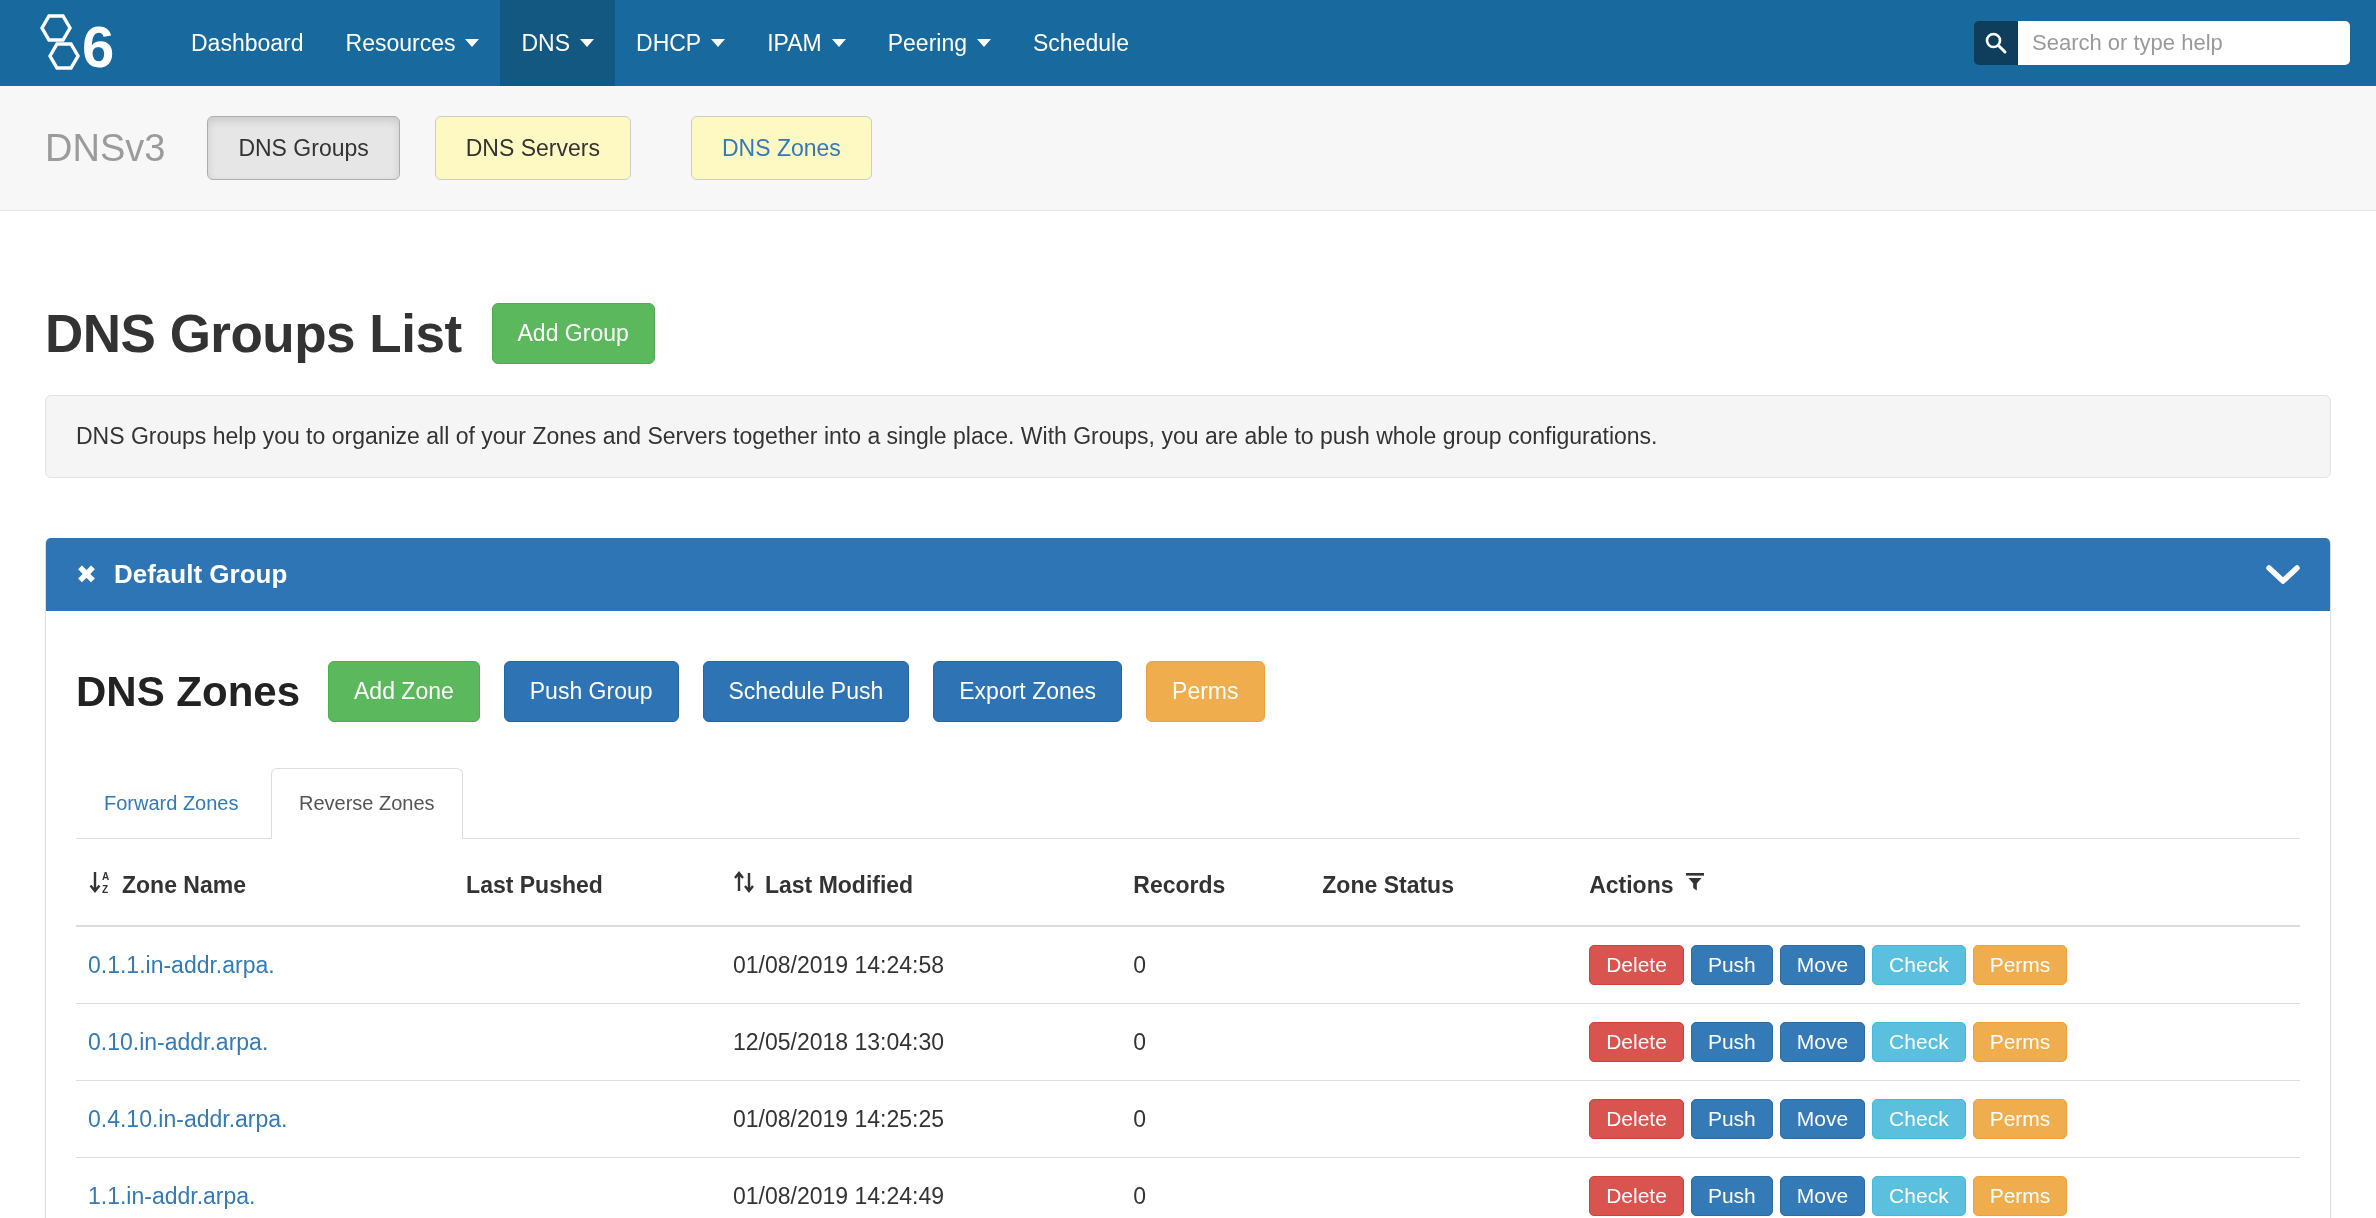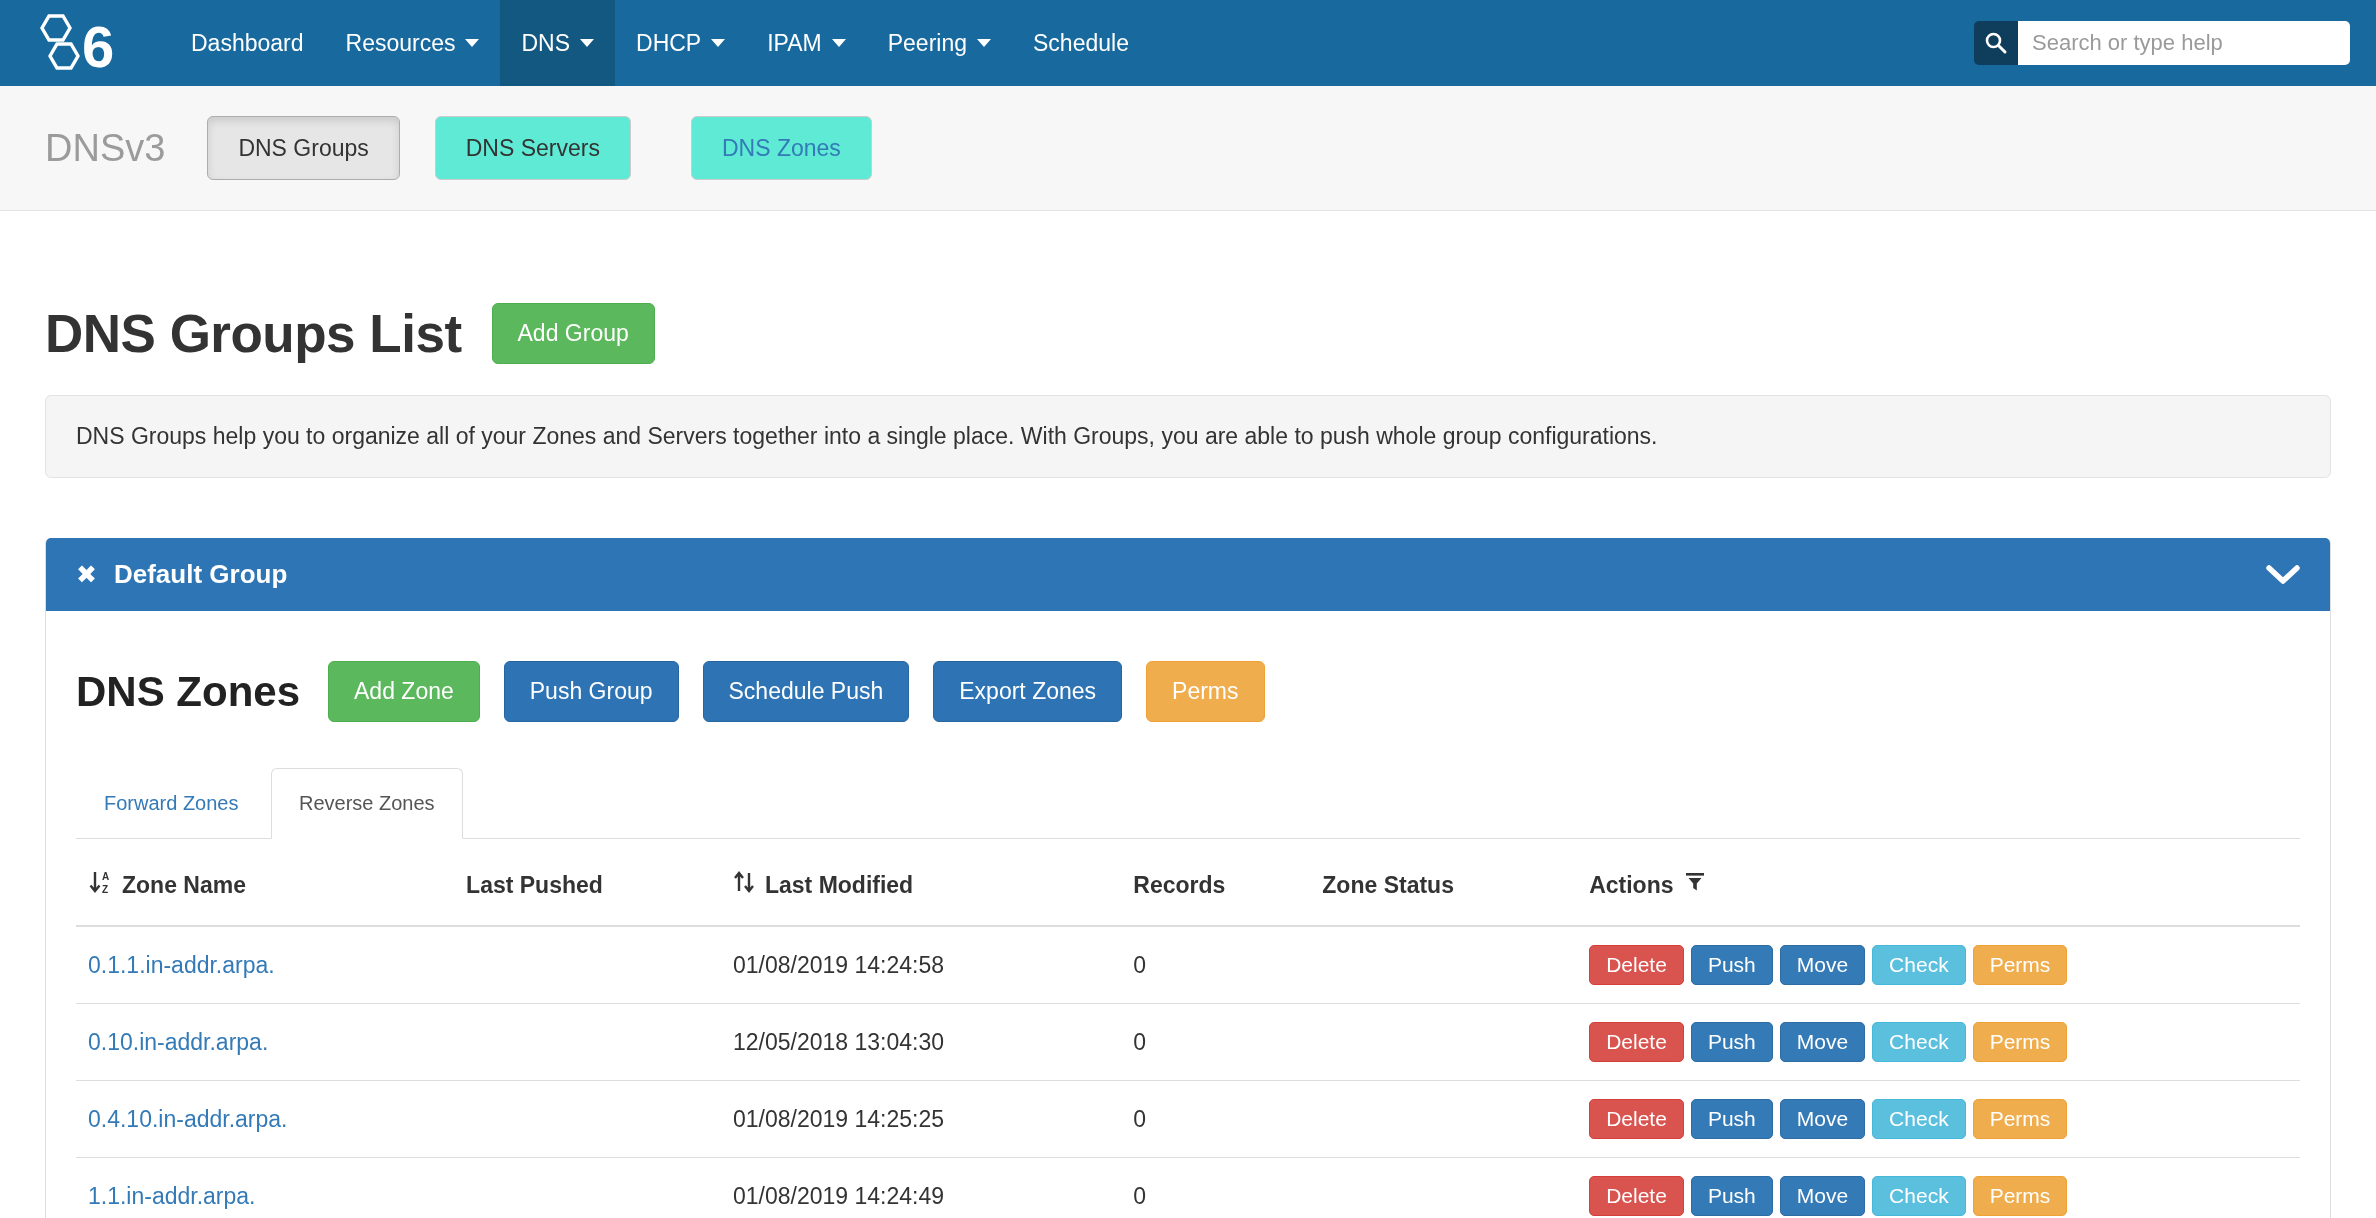--- a/index.html
+++ b/index.html
@@ -14,21 +14,21 @@
   .nav li.active{background:var(--navbar-active-bg);}
   .caret{display:inline-block;width:0;height:0;border-left:7px solid transparent;border-right:7px solid transparent;border-top:8px solid #fff;margin-left:10px;}
   .search-wrap{margin-left:auto;display:flex;align-items:center;}
   .search-btn{width:44px;height:44px;background:var(--search-btn-bg);border:none;border-radius:5px 0 0 5px;display:flex;align-items:center;justify-content:center;cursor:pointer;}
   .search-input{width:332px;height:44px;border:none;border-radius:0 5px 5px 0;padding:0 14px;font-size:22px;font-family:inherit;color:#000000;outline:none;background:#fff;}
   .search-input::placeholder{color:#9a9a9a;}
 
   
   .subheader{background:#F7F7F7;border-bottom:1px solid #E4E4E4;padding:30px 45px;display:flex;align-items:center;}
   .subheader-label{font-size:38px;color:#9B9B9B;margin-right:42px;}
-  .btn{font-family:inherit;cursor:pointer;border-radius:6px;border:1px solid #ccc;background:#5eead4;color:#333;font-size:23px;padding:0 30px;height:64px;white-space:nowrap;}
+  .btn{font-family:inherit;cursor:pointer;border-radius:6px;border:1px solid #ccc;background:#fef9c3;color:#333;font-size:23px;padding:0 30px;height:64px;white-space:nowrap;}
   .subheader .btn{margin-right:35px;}
   .btn-pressed{background:#E6E6E6;border-color:#ADADAD;box-shadow:inset 0 4px 8px rgba(0,0,0,.12);}
   .btn-linkish{color:var(--link);margin-left:25px;}
 
   
   .main{padding:0 45px;}
   .title-row{margin-top:92px;display:flex;align-items:flex-start;}
   .page-title{font-size:53px;font-weight:bold;color:#333;letter-spacing:-.5px;}
   .btn-md{height:61px;padding:0 25px;font-size:23px;border-radius:6px;cursor:pointer;font-family:inherit;white-space:nowrap;}
   .title-row .btn-md{margin-left:30px;}

